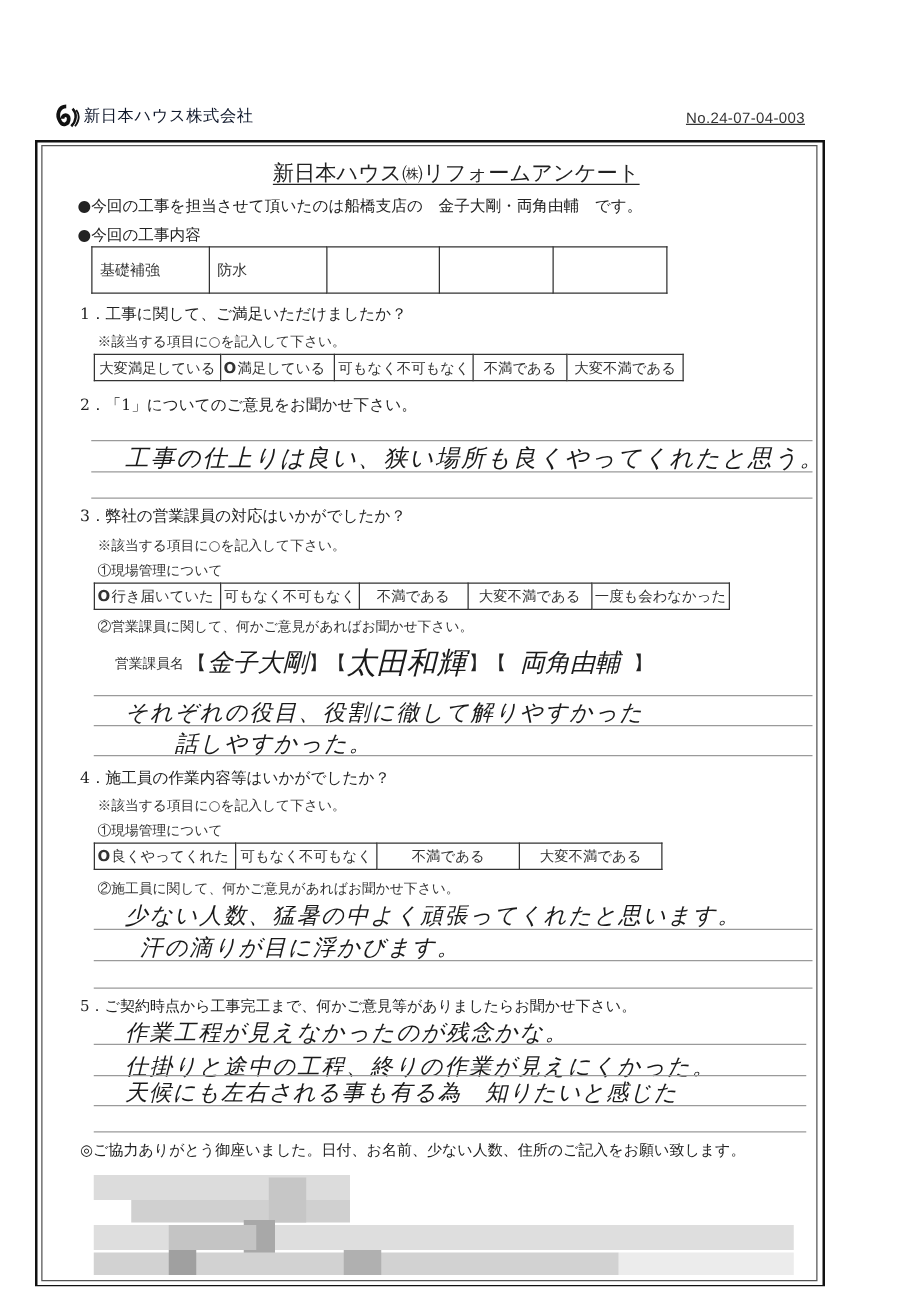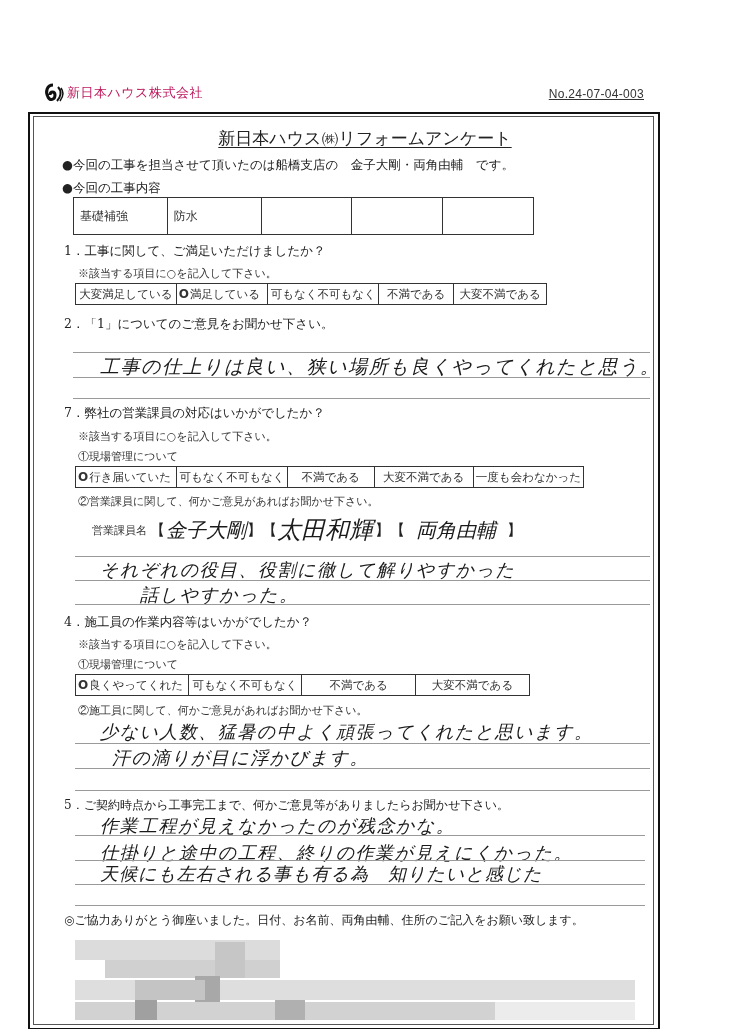--- a/index.html
+++ b/index.html
@@ -1,21 +1,21 @@
 <!DOCTYPE html>
 <html><head>
 <meta charset="utf-8">
 <style>
   html, body { margin: 0; padding: 0; background: #ffffff; }
   body { width: 730px; height: 1035px; position: relative; overflow: hidden;
          font-family: "DejaVu Serif", "Liberation Serif", serif; color: #222; }
   .abs { position: absolute; }
   .logo-wrap { left: 44px; top: 83px; display: flex; align-items: center; gap: 3px; }
   .logo-mark { width: 20px; height: 20px; }
-  .logo-text { font-family: "DejaVu Sans", "Liberation Sans", sans-serif; font-size: 13px; color: #be185d; letter-spacing: 0.5px; }
+  .logo-text { font-family: "DejaVu Sans", "Liberation Sans", sans-serif; font-size: 13px; color: #0f172a; letter-spacing: 0.5px; }
   .doc-no { right: 86px; top: 87px; font-family: "Liberation Sans", "DejaVu Sans", sans-serif; font-size: 12px; text-decoration: underline; color: #333; letter-spacing: 0.3px; }
   .frame-outer { left: 28px; top: 112px; width: 632px; height: 917px; border: 2.5px solid #111; border-bottom-width: 1.5px; box-sizing: border-box; }
   .frame-inner { left: 33px; top: 116px; width: 621px; height: 909px; border: 1px solid #555; box-sizing: border-box; }
   .title { left: 0; width: 730px; top: 127px; text-align: center; font-size: 17px; }
   .title span { text-decoration: underline; text-underline-offset: 3px; }
   .line-txt { font-size: 12.5px; white-space: nowrap; }
   .small-txt { font-size: 11px; white-space: nowrap; color: #333; }
   table.opt { border-collapse: collapse; position: absolute; font-size: 11.5px; }
   table.opt td { border: 1px solid #333; height: 20px; text-align: center; padding: 0 2px; white-space: nowrap; color: #333; }
   table.work { border-collapse: collapse; position: absolute; font-size: 12px; }
@@ -71,21 +71,21 @@
   </tr>
 </tbody>
   </table>
 
 <div class="abs line-txt" style="left:64px; top:316px;">2．「1」についてのご意見をお聞かせ下さい。</div>
 <div class="rule" style="left:73px; top:352px; width:577px;"></div>
 <div class="hand" style="left:100px; top:354px; font-size:19px; letter-spacing:1.5px;">工事の仕上りは良い、狭い場所も良くやってくれたと思う。</div>
 <div class="rule" style="left:73px; top:377px; width:577px;"></div>
 <div class="rule" style="left:73px; top:398px; width:577px;"></div>
 
-<div class="abs line-txt" style="left:64px; top:405px;">7．弊社の営業課員の対応はいかがでしたか？</div>
+<div class="abs line-txt" style="left:64px; top:405px;">3．弊社の営業課員の対応はいかがでしたか？</div>
 <div class="abs small-txt" style="left:78px; top:429px;">※該当する項目に○を記入して下さい。</div>
 <div class="abs small-txt" style="left:78px; top:449px;">①現場管理について</div>
 <table class="opt" style="left:75px; top:466px; width:509px;">
   <tbody>
       <tr>
     <td style="width:100px; text-align:left;"><span class="circle-mark">O</span><span>行き届いていた</span></td>
     <td style="width:100px"><span>可もなく不可もなく</span></td>
     <td style="width:107px"><span>不満である</span></td>
     <td style="width:108px"><span>大変不満である</span></td>
     <td style="width:105px"><span>一度も会わなかった</span></td>
@@ -133,21 +133,21 @@
 
 <div class="abs line-txt" style="left:64px; top:797px; font-size:12px;">5．ご契約時点から工事完工まで、何かご意見等がありましたらお聞かせ下さい。</div>
 <div class="hand" style="left:100px; top:814px; font-size:18px; letter-spacing:1.5px;">作業工程が見えなかったのが残念かな。</div>
 <div class="rule" style="left:75px; top:835px; width:570px;"></div>
 <div class="hand" style="left:100px; top:841px; font-size:18px; letter-spacing:1.5px;">仕掛りと途中の工程、終りの作業が見えにくかった。</div>
 <div class="rule" style="left:75px; top:860px; width:570px;"></div>
 <div class="hand" style="left:100px; top:862px; font-size:18px; letter-spacing:1px;">天候にも左右される事も有る為　知りたいと感じた</div>
 <div class="rule" style="left:75px; top:884px; width:570px;"></div>
 <div class="rule" style="left:75px; top:905px; width:570px;"></div>
 
-<div class="abs line-txt" style="left:64px; top:912px; font-size:12px;">◎ご協力ありがとう御座いました。日付、お名前、両角由輔、住所のご記入をお願い致します。</div>
+<div class="abs line-txt" style="left:64px; top:912px; font-size:12px;">◎ご協力ありがとう御座いました。日付、お名前、少ない人数、住所のご記入をお願い致します。</div>
 
 <div class="abs" style="left:75px; top:940px; width:560px; height:80px;">
   <div class="blur-block" style="left:0; top:0; width:205px; height:20px; background:#dcdcdc;"></div>
   <div class="blur-block" style="left:30px; top:20px; width:175px; height:18px; background:#d0d0d0;"></div>
   <div class="blur-block" style="left:140px; top:2px; width:30px; height:36px; background:#c6c6c6;"></div>
   <div class="blur-block" style="left:0; top:40px; width:560px; height:20px; background:#dedede;"></div>
   <div class="blur-block" style="left:120px; top:36px; width:25px; height:30px; background:#a8a8a8;"></div>
   <div class="blur-block" style="left:60px; top:40px; width:70px; height:20px; background:#c4c4c4;"></div>
   <div class="blur-block" style="left:0; top:62px; width:420px; height:18px; background:#d2d2d2;"></div>
   <div class="blur-block" style="left:60px; top:60px; width:22px; height:20px; background:#a0a0a0;"></div>

